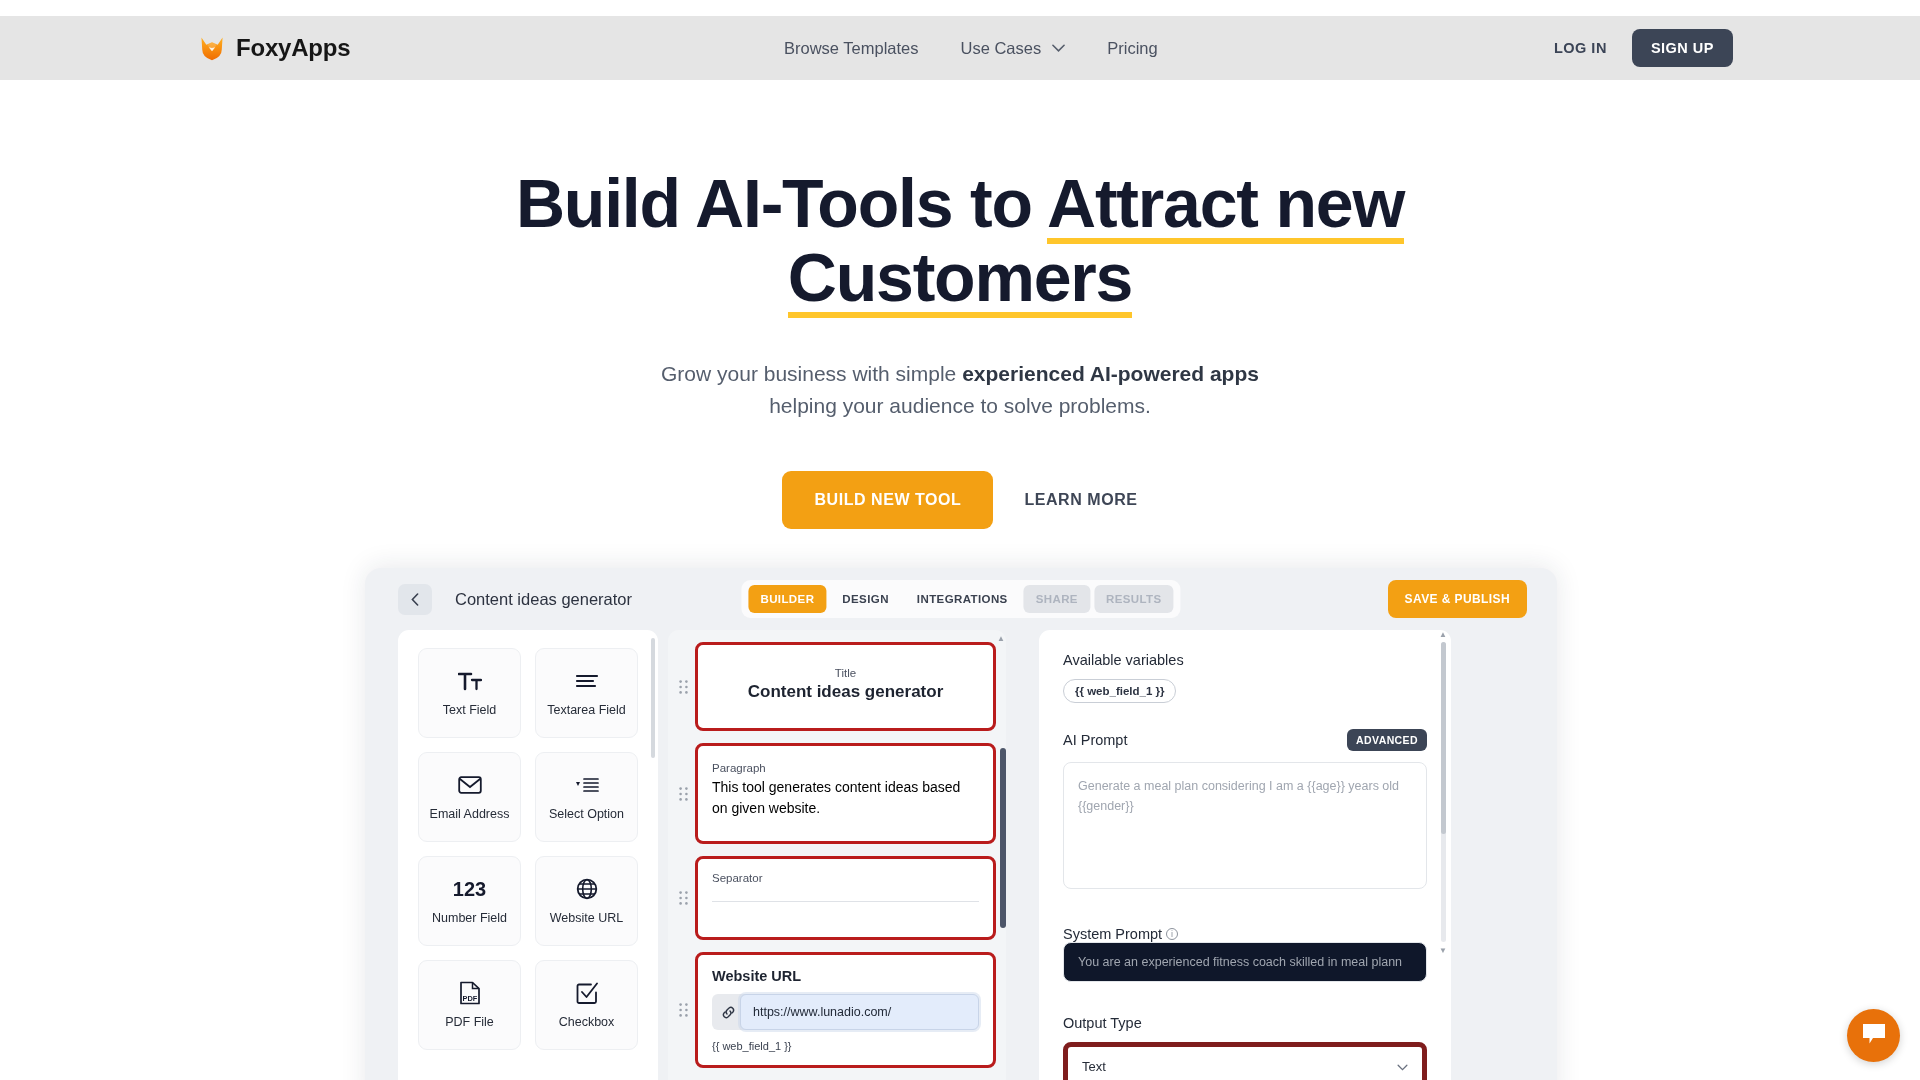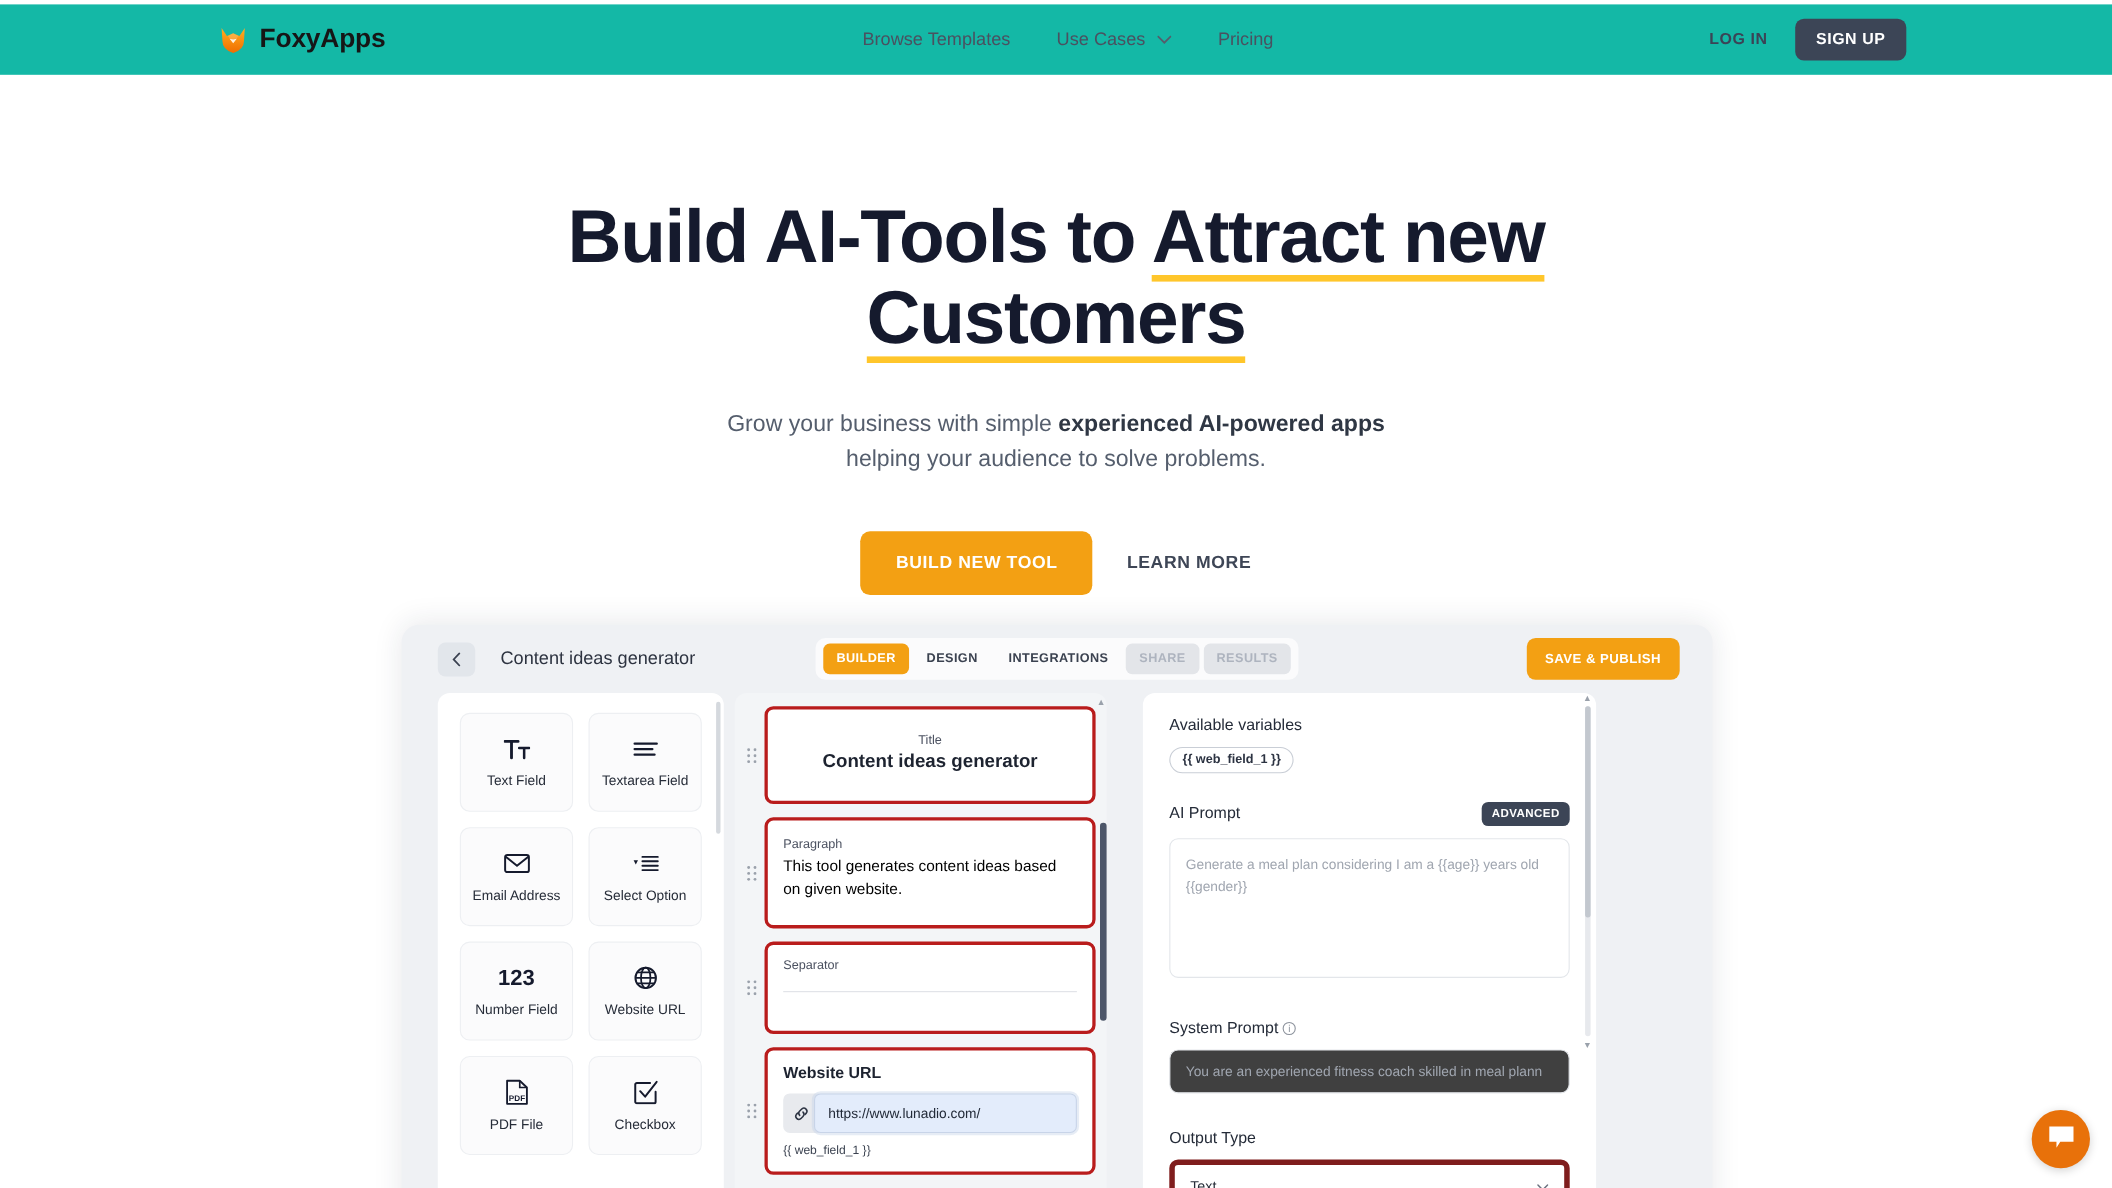--- a/index.html
+++ b/index.html
@@ -5,24 +5,24 @@
   * { box-sizing: border-box; margin: 0; padding: 0; }
   html, body {
     width: 1920px; height: 1080px;
     background: #ffffff;
     font-family: "Liberation Sans", sans-serif;
     overflow: hidden;
   }
 
   
   .navbar {
-    position: absolute; top: 4px; left: 0;
+    position: absolute; top: 16px; left: 0;
     width: 1920px; height: 64px;
     display: flex; align-items: center;
-    background: #14b8a6;
+    background: #e5e5e5;
   }
   .brand { position: absolute; left: 199px; display: flex; align-items: center; gap: 11px; }
   .brand-mark { width: 26px; height: 26px; display: block; }
   .brand-name {
     font-size: 24px; font-weight: 700; color: #161616;
     letter-spacing: -0.2px;
   }
 
   .nav-links {
     position: absolute; left: 784px;
@@ -44,21 +44,21 @@
     letter-spacing: 0.5px; cursor: pointer;
   }
   .signup-btn {
     background: #3c4556; color: #ffffff;
     font-size: 14.5px; font-weight: 700; letter-spacing: 0.5px;
     padding: 11px 19px; border-radius: 8px; border: none;
     cursor: pointer; font-family: inherit;
   }
 
   
-  .hero { position: absolute; top: 76px; left: 0; width: 1920px; text-align: center; }
+  .hero { position: absolute; top: 64px; left: 0; width: 1920px; text-align: center; }
   .hero-title {
     margin-top: 102px;
     font-size: 68px; line-height: 74px;
     font-weight: 800; color: #151a2d;
     letter-spacing: -1.2px;
     max-width: 1060px; margin-left: auto; margin-right: auto;
   }
   .hl {
     background-image: linear-gradient(#ffc62b, #ffc62b);
     background-repeat: no-repeat;
@@ -252,24 +252,24 @@
   }
   .rp-textarea::placeholder { color: #a0a6b0; }
   .rp-sub-row { display: flex; align-items: center; gap: 4px; margin-top: 33px; }
   .info-i {
     width: 12px; height: 12px; border: 1px solid #8d939d;
     border-radius: 50%; font-size: 9px; color: #8d939d;
     display: inline-flex; align-items: center; justify-content: center;
     line-height: 1;
   }
   .rp-input {
-    margin-top: 11px; width: 100%;
+    width: 100%;
     border: 1px solid #e3e6ea; border-radius: 8px;
     padding: 12px 14px; font-size: 12.5px; color: #a0a6b0;
-    font-family: inherit; background: #404040;
+    font-family: inherit; background: #0f172a;
   }
   .rp-input::placeholder { color: #a0a6b0; }
   .rp-select {
     margin-top: 11px; width: 100%;
     border: 5px solid #7f1d1d; border-radius: 8px;
     padding: 12px 14px; font-size: 13px; color: #262c38;
     font-family: inherit; background: #ffffff;
     display: flex; align-items: center; justify-content: space-between;
     cursor: pointer;
   }

